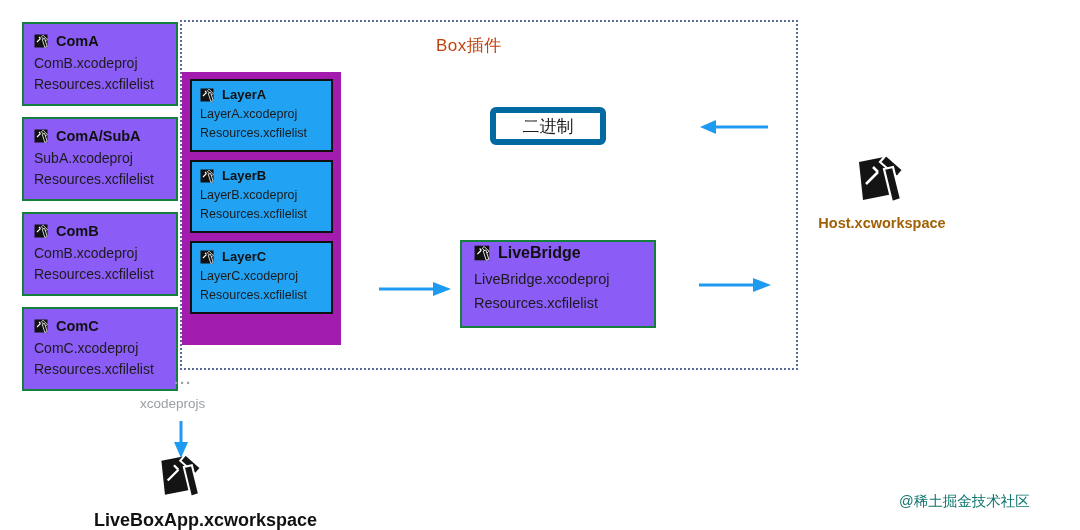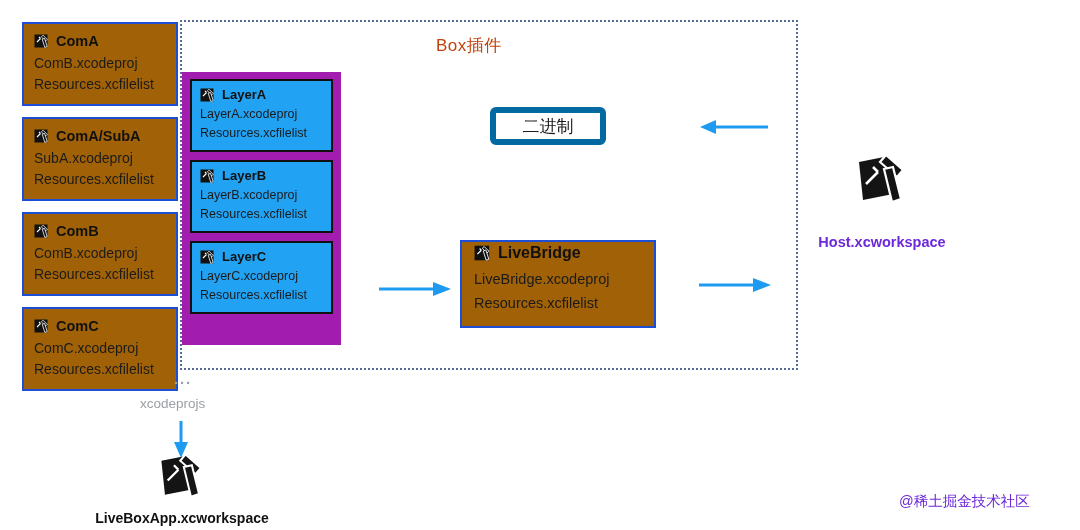--- a/index.html
+++ b/index.html
@@ -16,22 +16,22 @@
     width: 1080px;
     height: 530px;
     background: #ffffff;
     overflow: hidden;
   }
 
   
   .card {
     position: absolute;
     box-sizing: border-box;
-    background: #a16207;
-    border: 2px solid #1d4ed8;
+    background: #8b5cf6;
+    border: 2px solid #15803d;
     padding: 8px 10px 9px 10px;
   }
   .card-title {
     display: flex;
     align-items: center;
     font-size: 14.5px;
     font-weight: bold;
     color: #111111;
     line-height: 18px;
     margin-bottom: 3px;
@@ -122,24 +122,24 @@
 
   
   #host-workspace {
     position: absolute;
     left: 796px; top: 150px;
     width: 172px;
     text-align: center;
   }
   #host-workspace .xc-big { margin: 0 auto; display: block; }
   #host-workspace .ws-label {
-    margin-top: 26px;
+    margin-top: 7px;
     font-size: 14.5px;
     font-weight: bold;
-    color: #6d28d9;
+    color: #a16207;
     white-space: nowrap;
   }
 
   
   #ellipsis-dots {
     position: absolute;
     left: 174px; top: 374px;
     font-size: 15px;
     font-weight: bold;
     color: #9aa0a6;
@@ -156,32 +156,32 @@
   }
   #liveboxapp-workspace {
     position: absolute;
     left: 94px; top: 450px;
     width: 176px;
     text-align: center;
   }
   #liveboxapp-workspace .xc-big { margin: 0 auto; display: block; }
   #liveboxapp-workspace .ws-label {
     margin-top: 8px;
-    font-size: 14px;
+    font-size: 18px;
     font-weight: bold;
     color: #111111;
     white-space: nowrap;
   }
 
   
   #watermark {
     position: absolute;
     left: 899px; top: 492px;
     font-size: 14.5px;
-    color: #6d28d9;
+    color: #0f766e;
     white-space: nowrap;
   }
 </style>
 </head>
 <body>
 
 <div id="canvas">
 
   <div id="left-column">
 

